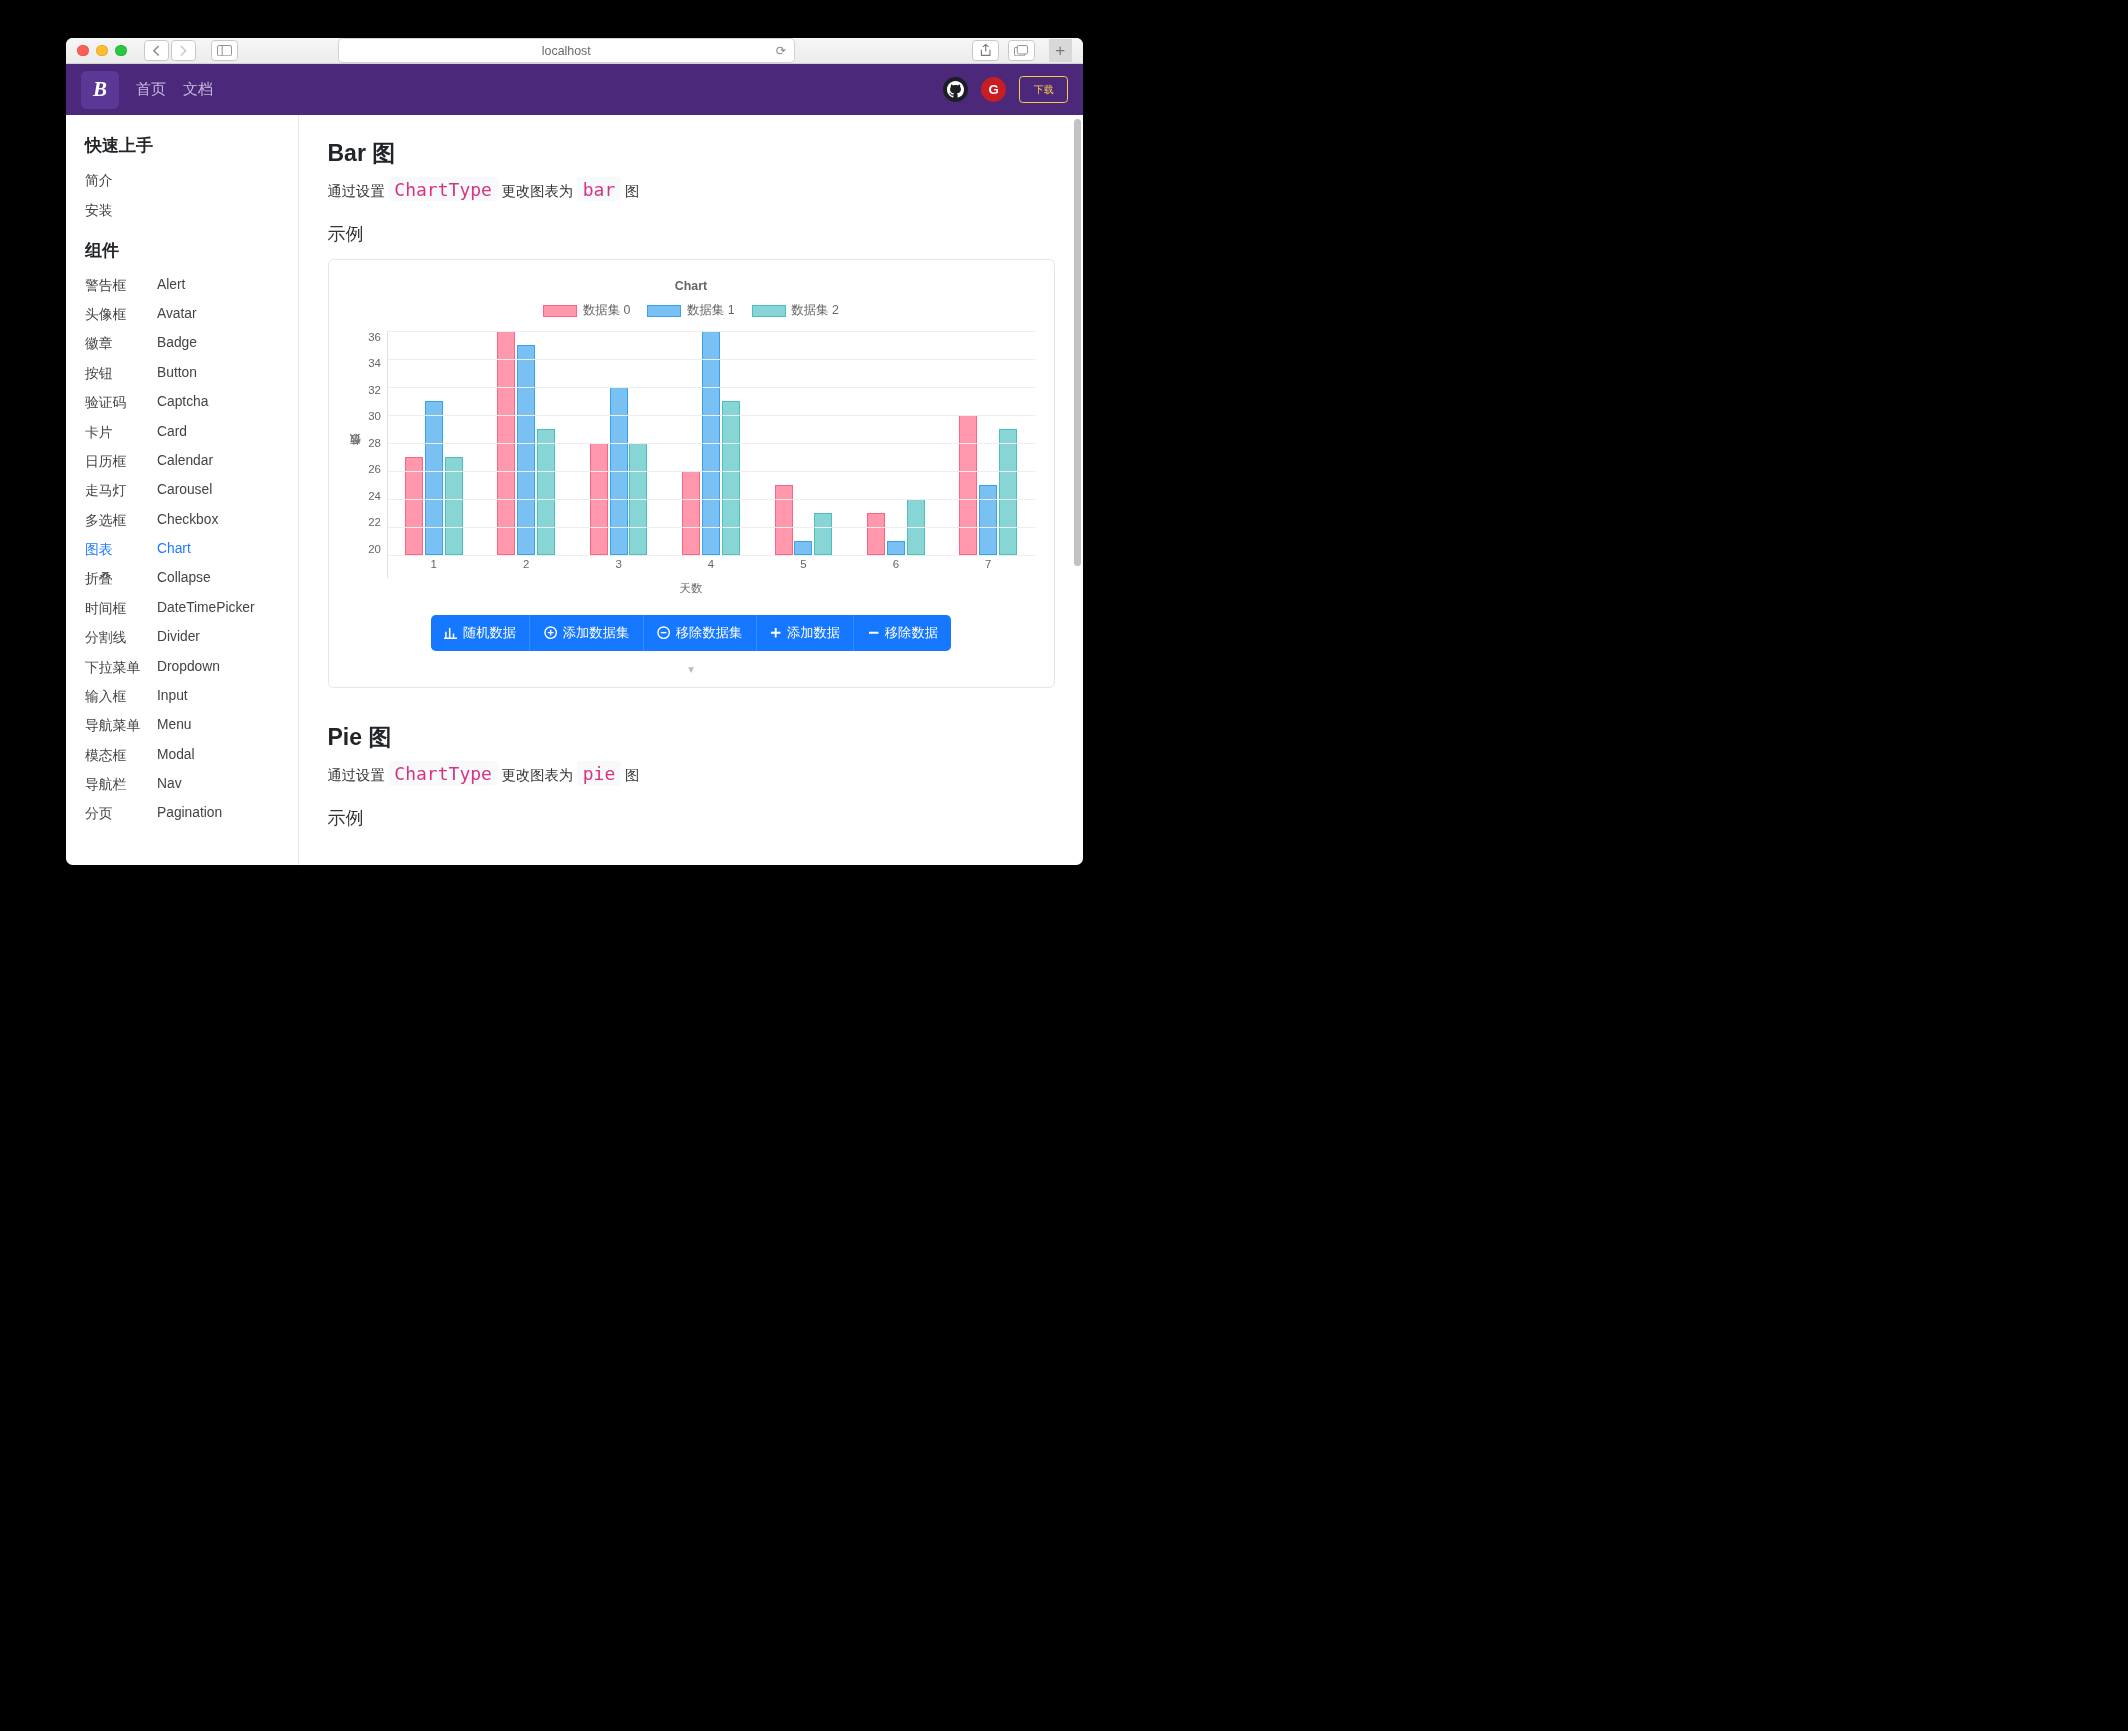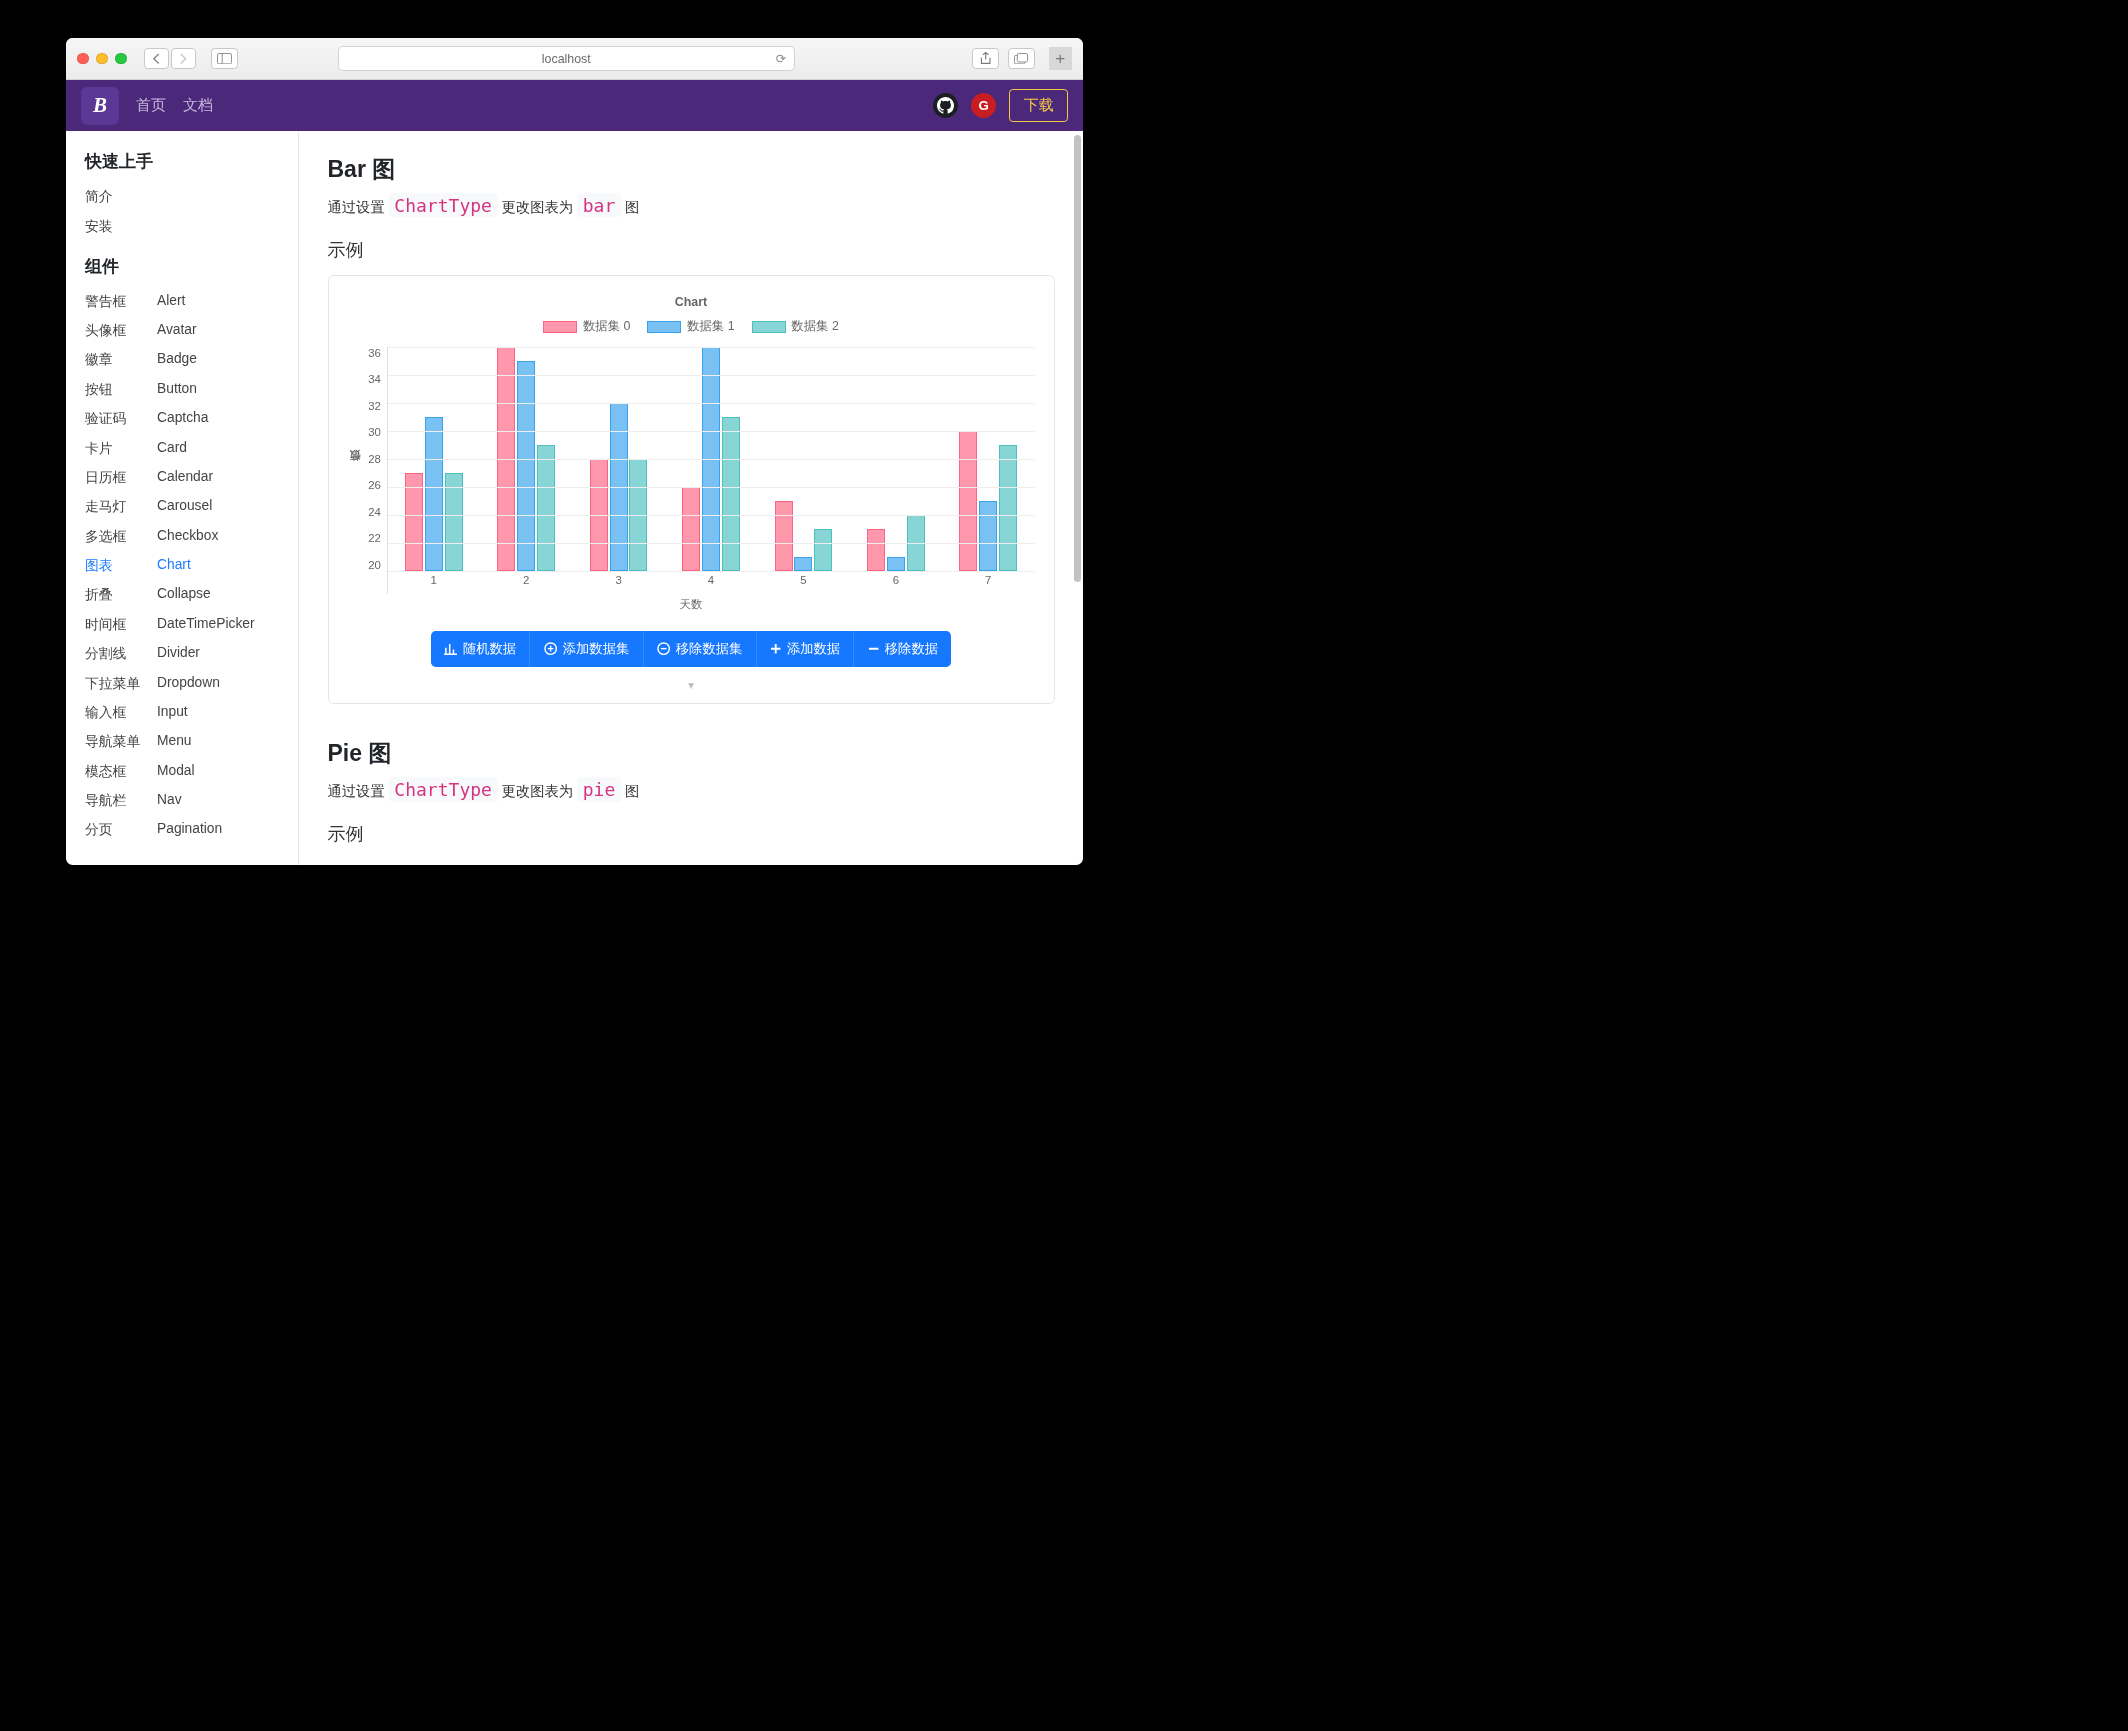--- a/index.html
+++ b/index.html
@@ -1,40 +1,40 @@
 <!DOCTYPE html>
 <html style="font-size:15px"><head>
   <meta charset="utf-8">
   <style>
     * { margin: 0; padding: 0; box-sizing: border-box; }
     body { font-family: -apple-system, BlinkMacSystemFont, "Segoe UI", Helvetica, Arial, sans-serif; background: #000; }
     .desktop { width: 1150px; height: 935px; background: #000; position: relative; }
     .window { position: absolute; left: 66px; top: 38px; width: 1017px; height: 827px; background: #fff; border-radius: 6.7px; box-shadow: 0 19px 57px rgba(0,0,0,0.5); overflow: hidden; display: flex; flex-direction: column; }
-    .titlebar { height: 42px; background: linear-gradient(#f6f6f6, #ececec); border-bottom: 1px solid #d3d3d3; display: flex; align-items: center; padding: 0 11.4px; gap: 7.6px; }
+    .titlebar { height: 26px; background: linear-gradient(#f6f6f6, #ececec); border-bottom: 1px solid #d3d3d3; display: flex; align-items: center; padding: 0 11.4px; gap: 7.6px; }
     .traffic { display: flex; gap: 7.6px; margin-right: 9.5px; }
     .dot { width: 11.4px; height: 11.4px; border-radius: 50%; border: 0.5px solid rgba(0,0,0,0.1); }
     .dot.red { background: #ff5f57; }
     .dot.yellow { background: #febc2e; }
     .dot.green { background: #28c840; }
     .navbtns { display: flex; gap: 1.9px; margin-right: 7.6px; }
     .navbtn { width: 25px; height: 21px; border: 1px solid #c8c8c8; background: #fff; border-radius: 3.8px; display: flex; align-items: center; justify-content: center; font-size: 12.4px; color: #888; }
     .sidebar-toggle { width: 27px; height: 21px; border: 1px solid #c8c8c8; background: #fff; border-radius: 3.8px; display: flex; align-items: center; justify-content: center; margin-right: 7.6px; }
     .addrbar { flex: 1; max-width: 457px; margin: 0 auto; height: 25px; background: #fff; border: 1px solid #d1d1d1; border-radius: 4.8px; display: flex; align-items: center; justify-content: center; font-size: 12.4px; color: #6b6b6b; position: relative; }
     .refresh-icon { position: absolute; right: 7.6px; color: #8e8e8e; font-size: 12.4px; }
     .rightbtns { display: flex; gap: 9.5px; margin-left: auto; align-items: center; }
     .tbbtn { width: 27px; height: 21px; border: 1px solid #c8c8c8; background: #fff; border-radius: 3.8px; display: flex; align-items: center; justify-content: center; font-size: 12.4px; color: #6b6b6b; }
     .newtab { width: 23px; height: 23px; background: #d8d8d8; color: #777; display: flex; align-items: center; justify-content: center; font-size: 17px; margin-left: 3.8px; }
     .app-navbar { height: 51px; background: #4b287a; display: flex; align-items: center; padding: 0 15px; gap: 17px; }
     .logo { width: 38px; height: 38px; background: #5c3896; border-radius: 5.7px; display: flex; align-items: center; justify-content: center; color: #fff; font-family: Georgia, serif; font-size: 21px; font-weight: bold; font-style: italic; }
     .navlink { color: #c6b9dc; font-size: 15px; text-decoration: none; }
     .navright { margin-left: auto; display: flex; align-items: center; gap: 13.3px; }
     .icon-btn { width: 25px; height: 25px; border-radius: 50%; display: flex; align-items: center; justify-content: center; }
     .github-icon { background: #1b1f23; color: #fff; }
     .gitee-icon { background: #c71d23; color: #fff; font-weight: bold; font-size: 13.3px; }
-    .download-btn { border: 1px solid #f7c948; color: #f7c948; background: transparent; padding: 5.7px 13.3px; border-radius: 3.8px; font-size: 15px; }
+    .download-btn { border: 1px solid #f7c948; color: #f7c948; background: transparent; padding: 5.7px 13.3px; border-radius: 3.8px; font-size: 10px; }
     .app-body { flex: 1; display: flex; overflow: hidden; }
     .left-sidebar { width: 233px; border-right: 1px solid #e8e8e8; padding: 19px 12px 19px 19px; overflow-y: auto; }
     .sidebar-heading { font-size: 17px; font-weight: 600; color: #212529; margin-bottom: 9.5px; margin-top: 13.3px; }
     .sidebar-heading:first-child { margin-top: 0; }
     .sidebar-link { display: flex; padding: 5.7px 0; font-size: 13.8px; color: #212529; cursor: pointer; }
     .sidebar-link .cn { width: 72px; color: #444; }
     .sidebar-link .en { color: #444; }
     .sidebar-link.active .cn, .sidebar-link.active .en { color: #1d7bff; }
     .main-content { flex: 1; padding: 23px 28.5px; overflow-y: auto; position: relative; }
     .scrollbar-thumb { position: absolute; right: 1.9px; top: 3.8px; width: 6.7px; height: 447px; background: #c2c2c2; border-radius: 3.8px; }

